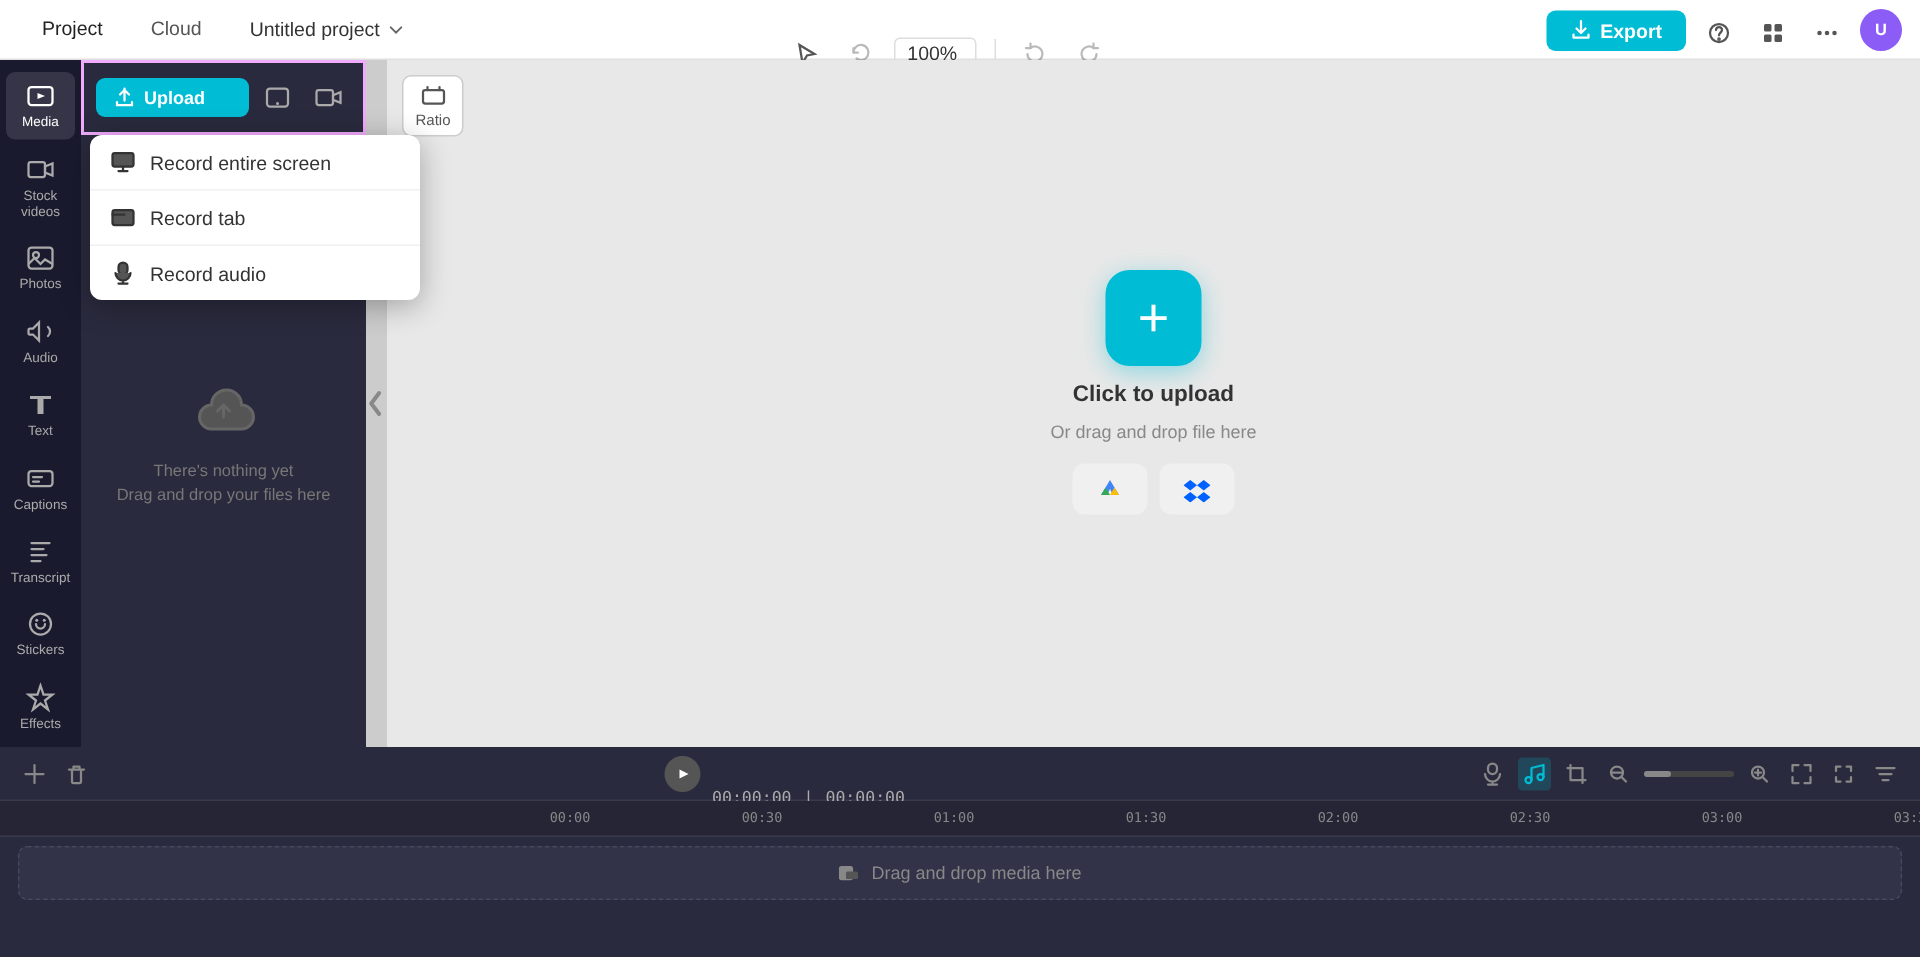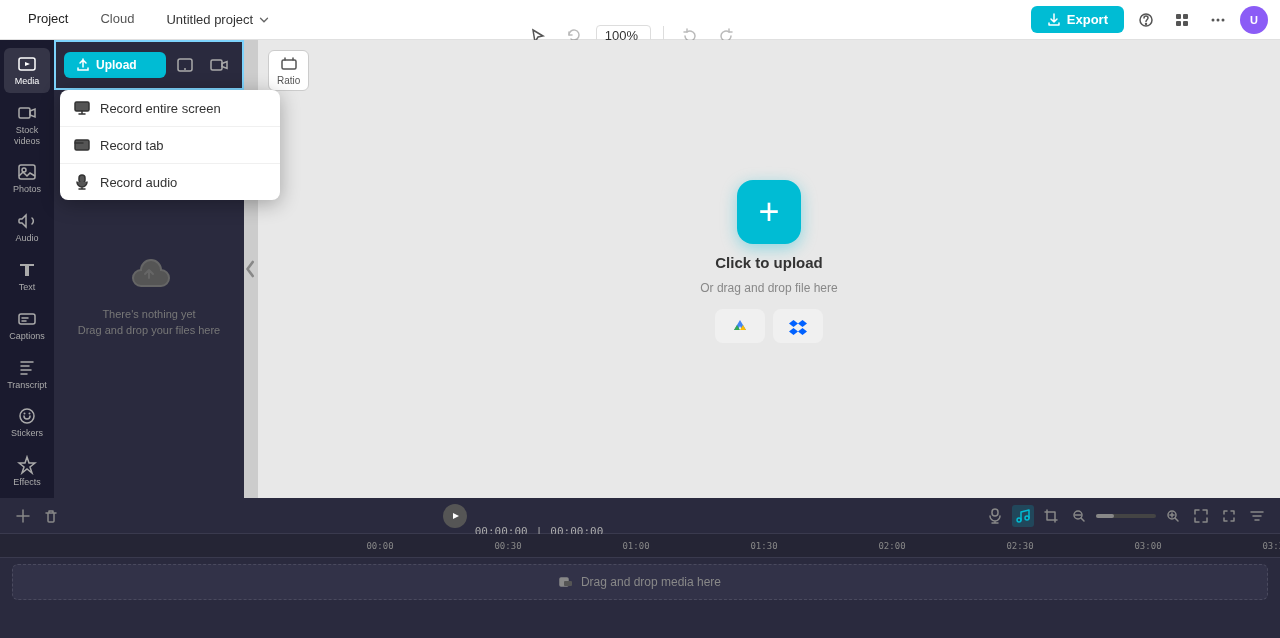--- a/index.html
+++ b/index.html
@@ -80,21 +80,21 @@
       border-radius: 4px;
     }
     .divider-v {
       width: 1px;
       height: 20px;
       background: #ddd;
       margin: 0 4px;
     }
     .topbar-right {
       display: flex;
-      align-items: center;
+      align-items: flex-end;
       gap: 8px;
       padding-left: 38px;
     }
     .export-btn {
       background: #00bcd4;
       color: #fff;
       border: none;
       border-radius: 6px;
       padding: 6px 16px;
       font-size: 13px;
@@ -166,21 +166,21 @@
       flex-direction: column;
       position: relative;
       flex-shrink: 0;
     }
     .left-panel-toolbar {
       display: flex;
       align-items: center;
       padding: 8px 8px;
       gap: 4px;
       background: #2a2a3e;
-      border: 2px solid #7dd3fc;
+      border: 2px solid #f0abfc;
       position: relative;
       z-index: 10;
     }
     .upload-btn {
       display: flex;
       align-items: center;
       gap: 6px;
       background: #00bcd4;
       color: #fff;
       border: none;

